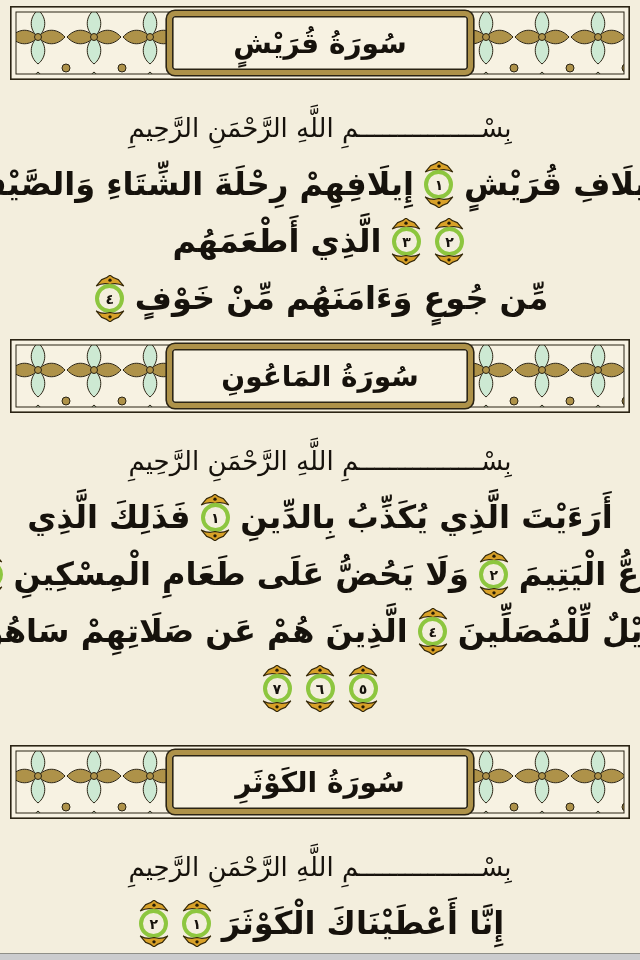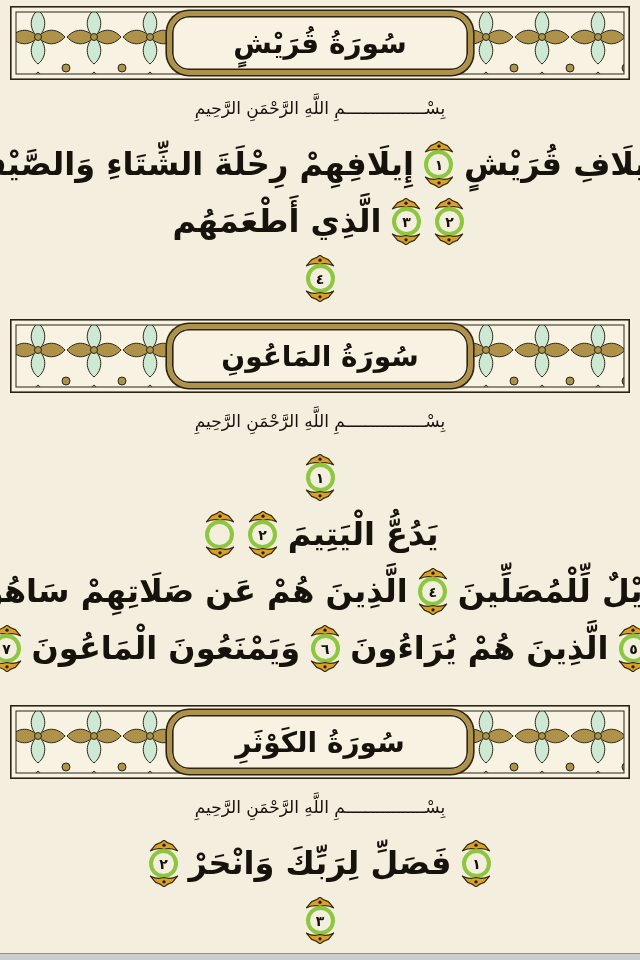--- a/index.html
+++ b/index.html
@@ -16,34 +16,34 @@
     color:var(--ink);
   }
   .page{position:relative;width:640px;height:960px;overflow:hidden;}
 
   
   .banner{position:relative;margin:0 10px;height:74px;}
   .banner .frame{display:block;width:100%;height:100%;}
   .cartouche{
     position:absolute;left:50%;top:50%;transform:translate(-50%,-50%);
     width:306px;height:64px;background:var(--banner-bg);
-    border:5px solid var(--gold);border-radius:22px;
+    border:5px solid var(--gold);border-radius:8px;
     box-shadow:0 0 0 1.6px var(--outline), inset 0 0 0 1.6px var(--outline);
     display:flex;align-items:center;justify-content:center;
   }
   .surah-title{font-size:28px;font-weight:bold;direction:rtl;white-space:nowrap;}
 
   #surah-1 .banner{margin-top:6px;}
   #surah-2 .banner{margin-top:10px;}
   #surah-3 .banner{margin-top:28px;}
 
   
   .bismillah{
     height:56px;display:flex;align-items:center;justify-content:center;
-    direction:rtl;font-size:17px;white-space:nowrap;
+    direction:rtl;font-size:26px;white-space:nowrap;margin-top:20px;
   }
 
   
   .verses{margin:0 8px 12px;}
   .verse-line{
     direction:rtl;display:flex;justify-content:center;align-items:center;
     gap:7px;font-size:32px;font-weight:bold;line-height:57px;height:57px;
     white-space:nowrap;
   }
 
@@ -146,20 +146,21 @@
               <span class="num">٣</span>
             </span>
             <svg class="crown bottom" viewBox="0 0 32 13">
               <path d="M16 0 C13 3.2 10 4.2 7 5 L1 12 C6.5 9 11 8.6 16 10.2 C21 8.6 25.5 9 31 12 L25 5 C22 4.2 19 3.2 16 0 Z"></path>
               <circle cx="16" cy="5.6" r="1.8"></circle>
             </svg>
           </span>
           <span>الَّذِي أَطْعَمَهُم</span>
         </div>
       <div class="verse-line">
+          <span>مِّن جُوعٍ وَءَامَنَهُم مِّنْ خَوْفٍ</span>
           <span class="ayah-marker">
             <svg class="crown top" viewBox="0 0 32 13">
               <path d="M16 0 C13 3.2 10 4.2 7 5 L1 12 C6.5 9 11 8.6 16 10.2 C21 8.6 25.5 9 31 12 L25 5 C22 4.2 19 3.2 16 0 Z"></path>
               <circle cx="16" cy="5.6" r="1.8"></circle>
             </svg>
             <span class="ring">
               <span class="num">٤</span>
             </span>
             <svg class="crown bottom" viewBox="0 0 32 13">
               <path d="M16 0 C13 3.2 10 4.2 7 5 L1 12 C6.5 9 11 8.6 16 10.2 C21 8.6 25.5 9 31 12 L25 5 C22 4.2 19 3.2 16 0 Z"></path>
@@ -176,49 +177,52 @@
         <rect x="0.8" y="0.8" width="618.4" height="72.4" fill="var(--banner-bg)" stroke="var(--outline)" stroke-width="1.6"></rect>
         <rect x="6" y="6" width="608" height="62" fill="url(#arabesque)" stroke="var(--outline)" stroke-width="1"></rect>
       </svg>
       <div class="cartouche">
         <span class="surah-title">سُورَةُ المَاعُونِ</span>
       </div>
     </div>
     <div class="bismillah">بِسْــــــــــــــــمِ اللَّهِ الرَّحْمَنِ الرَّحِيمِ</div>
     <div class="verses">
       <div class="verse-line">
+          <span>أَرَءَيْتَ الَّذِي يُكَذِّبُ بِالدِّينِ</span>
           <span class="ayah-marker">
             <svg class="crown top" viewBox="0 0 32 13">
               <path d="M16 0 C13 3.2 10 4.2 7 5 L1 12 C6.5 9 11 8.6 16 10.2 C21 8.6 25.5 9 31 12 L25 5 C22 4.2 19 3.2 16 0 Z"></path>
               <circle cx="16" cy="5.6" r="1.8"></circle>
             </svg>
             <span class="ring">
               <span class="num">١</span>
             </span>
             <svg class="crown bottom" viewBox="0 0 32 13">
               <path d="M16 0 C13 3.2 10 4.2 7 5 L1 12 C6.5 9 11 8.6 16 10.2 C21 8.6 25.5 9 31 12 L25 5 C22 4.2 19 3.2 16 0 Z"></path>
               <circle cx="16" cy="5.6" r="1.8"></circle>
             </svg>
           </span>
+          <span>فَذَلِكَ الَّذِي</span>
         </div>
       <div class="verse-line">
           <span>يَدُعُّ الْيَتِيمَ</span>
           <span class="ayah-marker">
             <svg class="crown top" viewBox="0 0 32 13">
               <path d="M16 0 C13 3.2 10 4.2 7 5 L1 12 C6.5 9 11 8.6 16 10.2 C21 8.6 25.5 9 31 12 L25 5 C22 4.2 19 3.2 16 0 Z"></path>
               <circle cx="16" cy="5.6" r="1.8"></circle>
             </svg>
             <span class="ring">
               <span class="num">٢</span>
             </span>
             <svg class="crown bottom" viewBox="0 0 32 13">
               <path d="M16 0 C13 3.2 10 4.2 7 5 L1 12 C6.5 9 11 8.6 16 10.2 C21 8.6 25.5 9 31 12 L25 5 C22 4.2 19 3.2 16 0 Z"></path>
               <circle cx="16" cy="5.6" r="1.8"></circle>
             </svg>
           </span>
+          <span>وَلَا يَحُضُّ عَلَى طَعَامِ الْمِسْكِينِ</span>
           <span class="ayah-marker">
             <svg class="crown top" viewBox="0 0 32 13">
               <path d="M16 0 C13 3.2 10 4.2 7 5 L1 12 C6.5 9 11 8.6 16 10.2 C21 8.6 25.5 9 31 12 L25 5 C22 4.2 19 3.2 16 0 Z"></path>
               <circle cx="16" cy="5.6" r="1.8"></circle>
             </svg>
             <span class="ring"></span>
             <svg class="crown bottom" viewBox="0 0 32 13">
               <path d="M16 0 C13 3.2 10 4.2 7 5 L1 12 C6.5 9 11 8.6 16 10.2 C21 8.6 25.5 9 31 12 L25 5 C22 4.2 19 3.2 16 0 Z"></path>
               <circle cx="16" cy="5.6" r="1.8"></circle>
             </svg>
@@ -248,35 +252,33 @@
               <circle cx="16" cy="5.6" r="1.8"></circle>
             </svg>
             <span class="ring">
               <span class="num">٥</span>
             </span>
             <svg class="crown bottom" viewBox="0 0 32 13">
               <path d="M16 0 C13 3.2 10 4.2 7 5 L1 12 C6.5 9 11 8.6 16 10.2 C21 8.6 25.5 9 31 12 L25 5 C22 4.2 19 3.2 16 0 Z"></path>
               <circle cx="16" cy="5.6" r="1.8"></circle>
             </svg>
           </span>
-          <span>الَّذِينَ هُمْ يُرَاءُونَ</span>
           <span class="ayah-marker">
             <svg class="crown top" viewBox="0 0 32 13">
               <path d="M16 0 C13 3.2 10 4.2 7 5 L1 12 C6.5 9 11 8.6 16 10.2 C21 8.6 25.5 9 31 12 L25 5 C22 4.2 19 3.2 16 0 Z"></path>
               <circle cx="16" cy="5.6" r="1.8"></circle>
             </svg>
             <span class="ring">
               <span class="num">٦</span>
             </span>
             <svg class="crown bottom" viewBox="0 0 32 13">
               <path d="M16 0 C13 3.2 10 4.2 7 5 L1 12 C6.5 9 11 8.6 16 10.2 C21 8.6 25.5 9 31 12 L25 5 C22 4.2 19 3.2 16 0 Z"></path>
               <circle cx="16" cy="5.6" r="1.8"></circle>
             </svg>
           </span>
-          <span>وَيَمْنَعُونَ الْمَاعُونَ</span>
           <span class="ayah-marker">
             <svg class="crown top" viewBox="0 0 32 13">
               <path d="M16 0 C13 3.2 10 4.2 7 5 L1 12 C6.5 9 11 8.6 16 10.2 C21 8.6 25.5 9 31 12 L25 5 C22 4.2 19 3.2 16 0 Z"></path>
               <circle cx="16" cy="5.6" r="1.8"></circle>
             </svg>
             <span class="ring">
               <span class="num">٧</span>
             </span>
             <svg class="crown bottom" viewBox="0 0 32 13">
               <path d="M16 0 C13 3.2 10 4.2 7 5 L1 12 C6.5 9 11 8.6 16 10.2 C21 8.6 25.5 9 31 12 L25 5 C22 4.2 19 3.2 16 0 Z"></path>
@@ -293,34 +295,34 @@
         <rect x="0.8" y="0.8" width="618.4" height="72.4" fill="var(--banner-bg)" stroke="var(--outline)" stroke-width="1.6"></rect>
         <rect x="6" y="6" width="608" height="62" fill="url(#arabesque)" stroke="var(--outline)" stroke-width="1"></rect>
       </svg>
       <div class="cartouche">
         <span class="surah-title">سُورَةُ الكَوْثَرِ</span>
       </div>
     </div>
     <div class="bismillah">بِسْــــــــــــــــمِ اللَّهِ الرَّحْمَنِ الرَّحِيمِ</div>
     <div class="verses">
       <div class="verse-line">
+          <span>إِنَّا أَعْطَيْنَاكَ الْكَوْثَرَ</span>
           <span class="ayah-marker">
             <svg class="crown top" viewBox="0 0 32 13">
               <path d="M16 0 C13 3.2 10 4.2 7 5 L1 12 C6.5 9 11 8.6 16 10.2 C21 8.6 25.5 9 31 12 L25 5 C22 4.2 19 3.2 16 0 Z"></path>
               <circle cx="16" cy="5.6" r="1.8"></circle>
             </svg>
             <span class="ring">
               <span class="num">١</span>
             </span>
             <svg class="crown bottom" viewBox="0 0 32 13">
               <path d="M16 0 C13 3.2 10 4.2 7 5 L1 12 C6.5 9 11 8.6 16 10.2 C21 8.6 25.5 9 31 12 L25 5 C22 4.2 19 3.2 16 0 Z"></path>
               <circle cx="16" cy="5.6" r="1.8"></circle>
             </svg>
           </span>
-          <span>فَصَلِّ لِرَبِّكَ وَانْحَرْ</span>
           <span class="ayah-marker">
             <svg class="crown top" viewBox="0 0 32 13">
               <path d="M16 0 C13 3.2 10 4.2 7 5 L1 12 C6.5 9 11 8.6 16 10.2 C21 8.6 25.5 9 31 12 L25 5 C22 4.2 19 3.2 16 0 Z"></path>
               <circle cx="16" cy="5.6" r="1.8"></circle>
             </svg>
             <span class="ring">
               <span class="num">٢</span>
             </span>
             <svg class="crown bottom" viewBox="0 0 32 13">
               <path d="M16 0 C13 3.2 10 4.2 7 5 L1 12 C6.5 9 11 8.6 16 10.2 C21 8.6 25.5 9 31 12 L25 5 C22 4.2 19 3.2 16 0 Z"></path>

